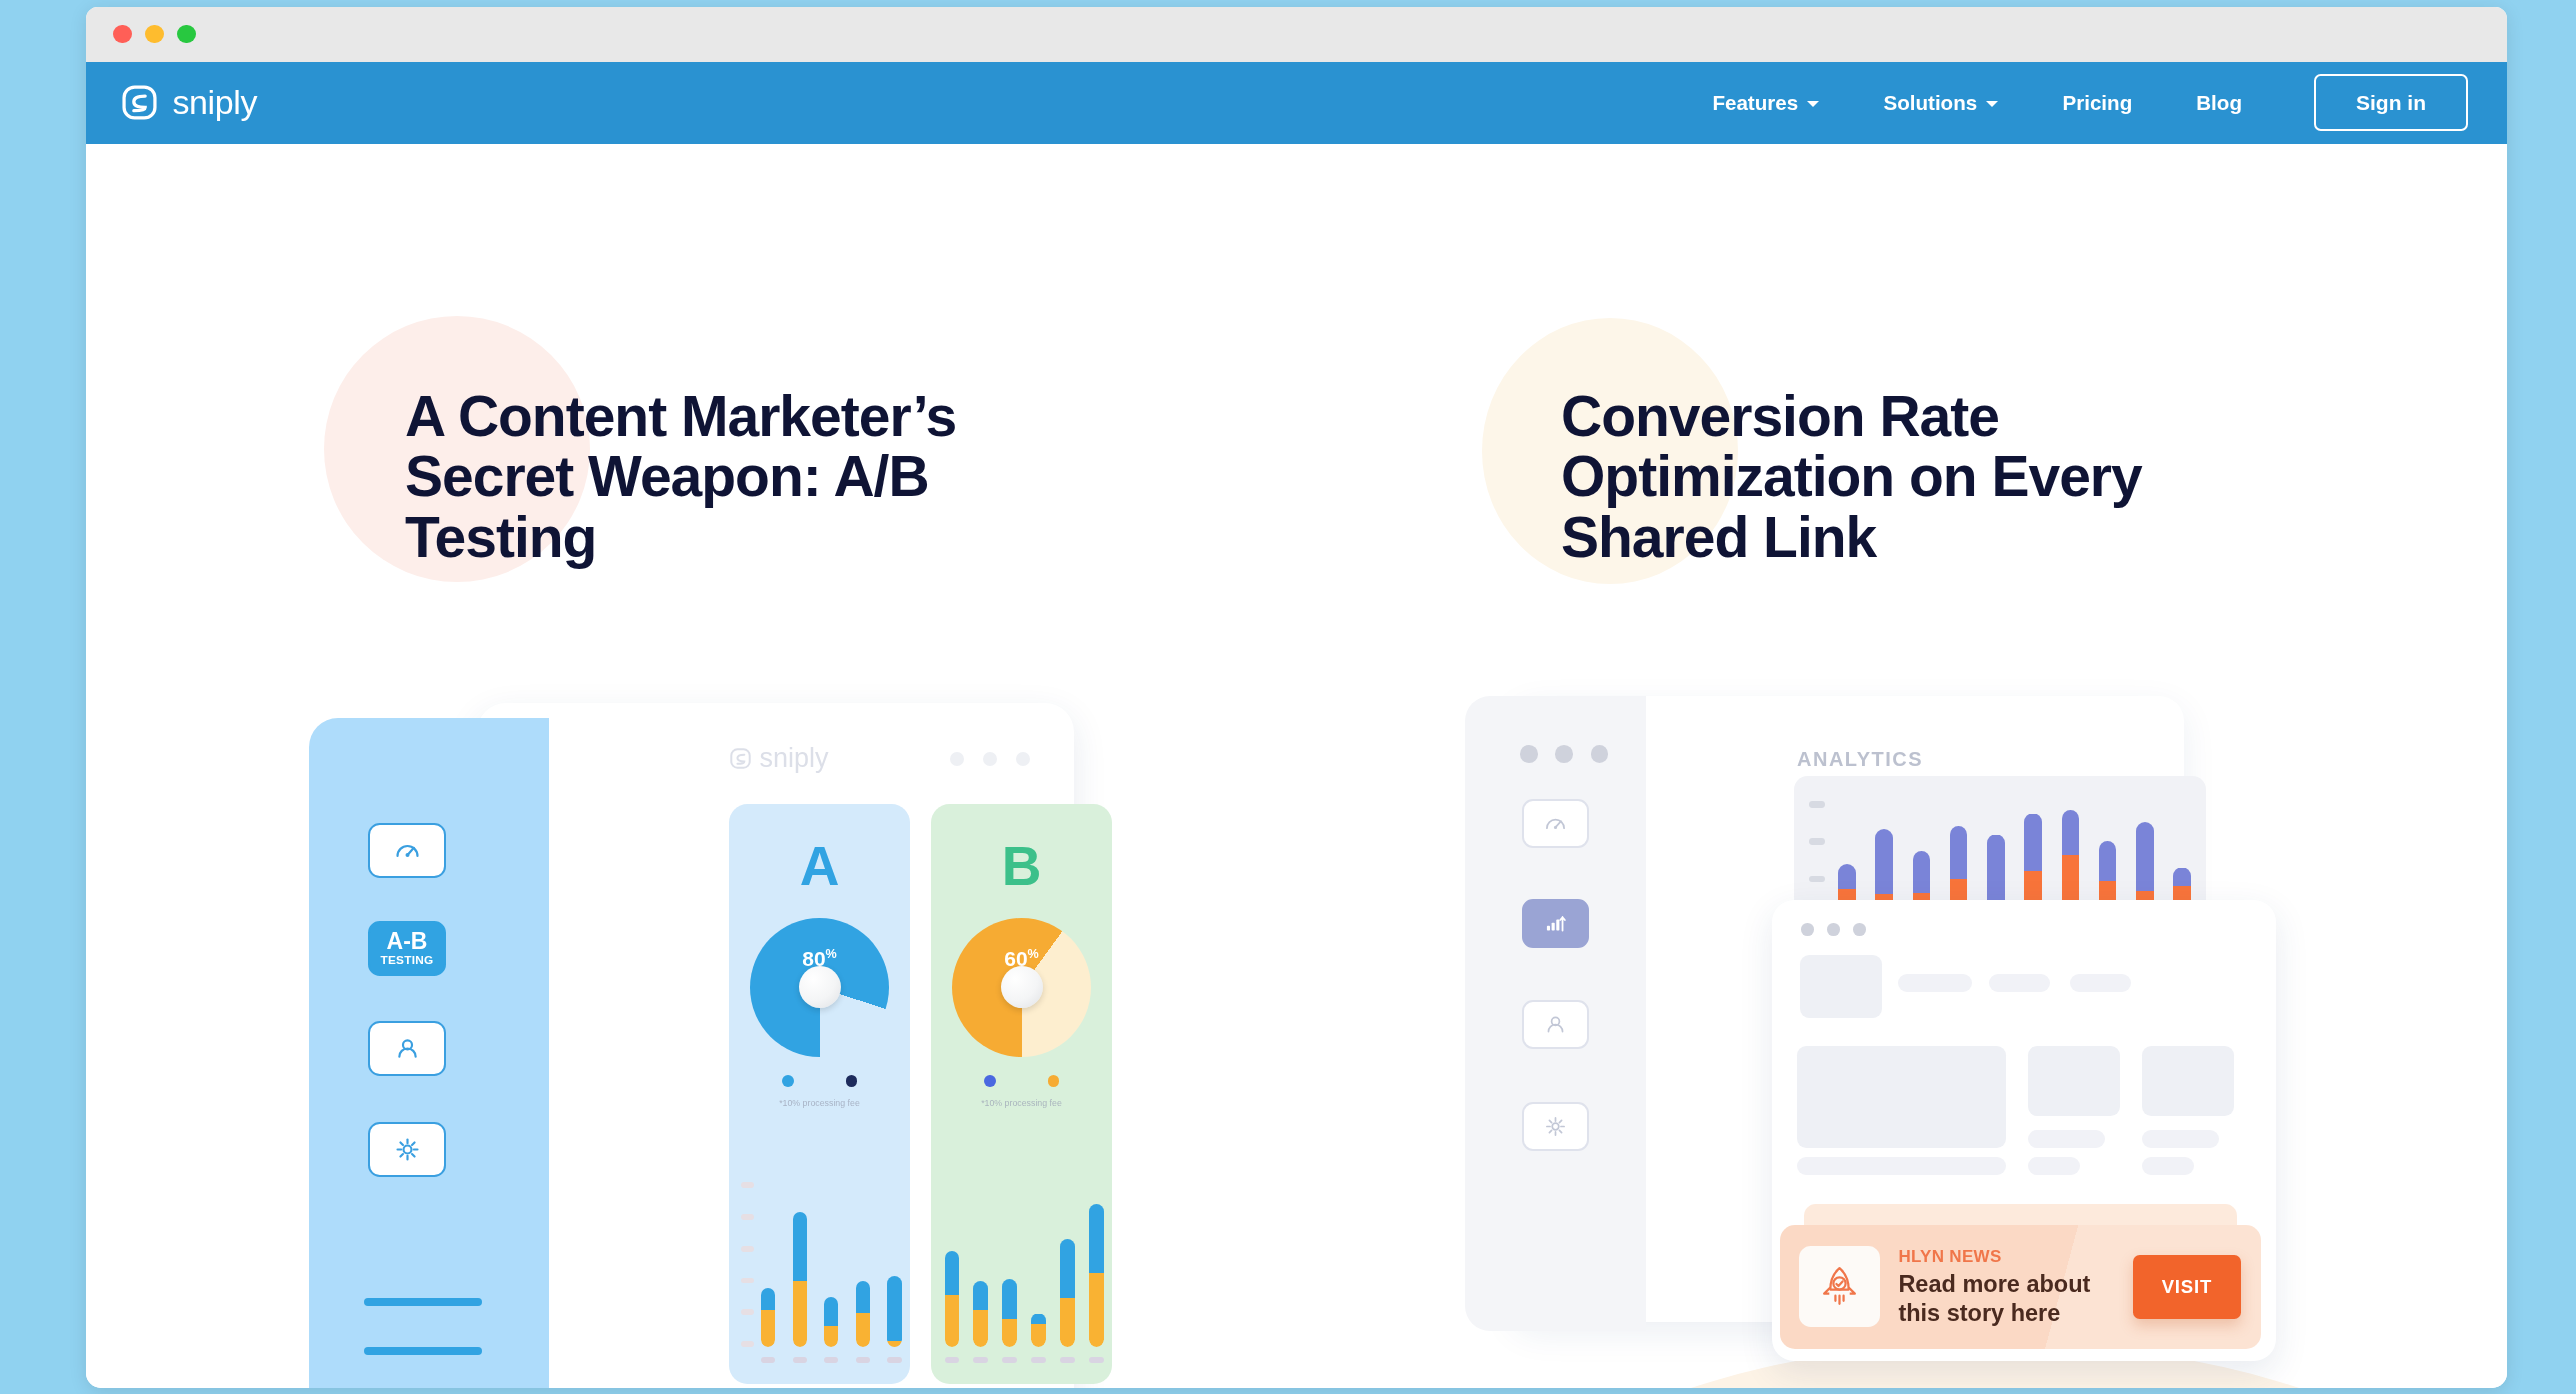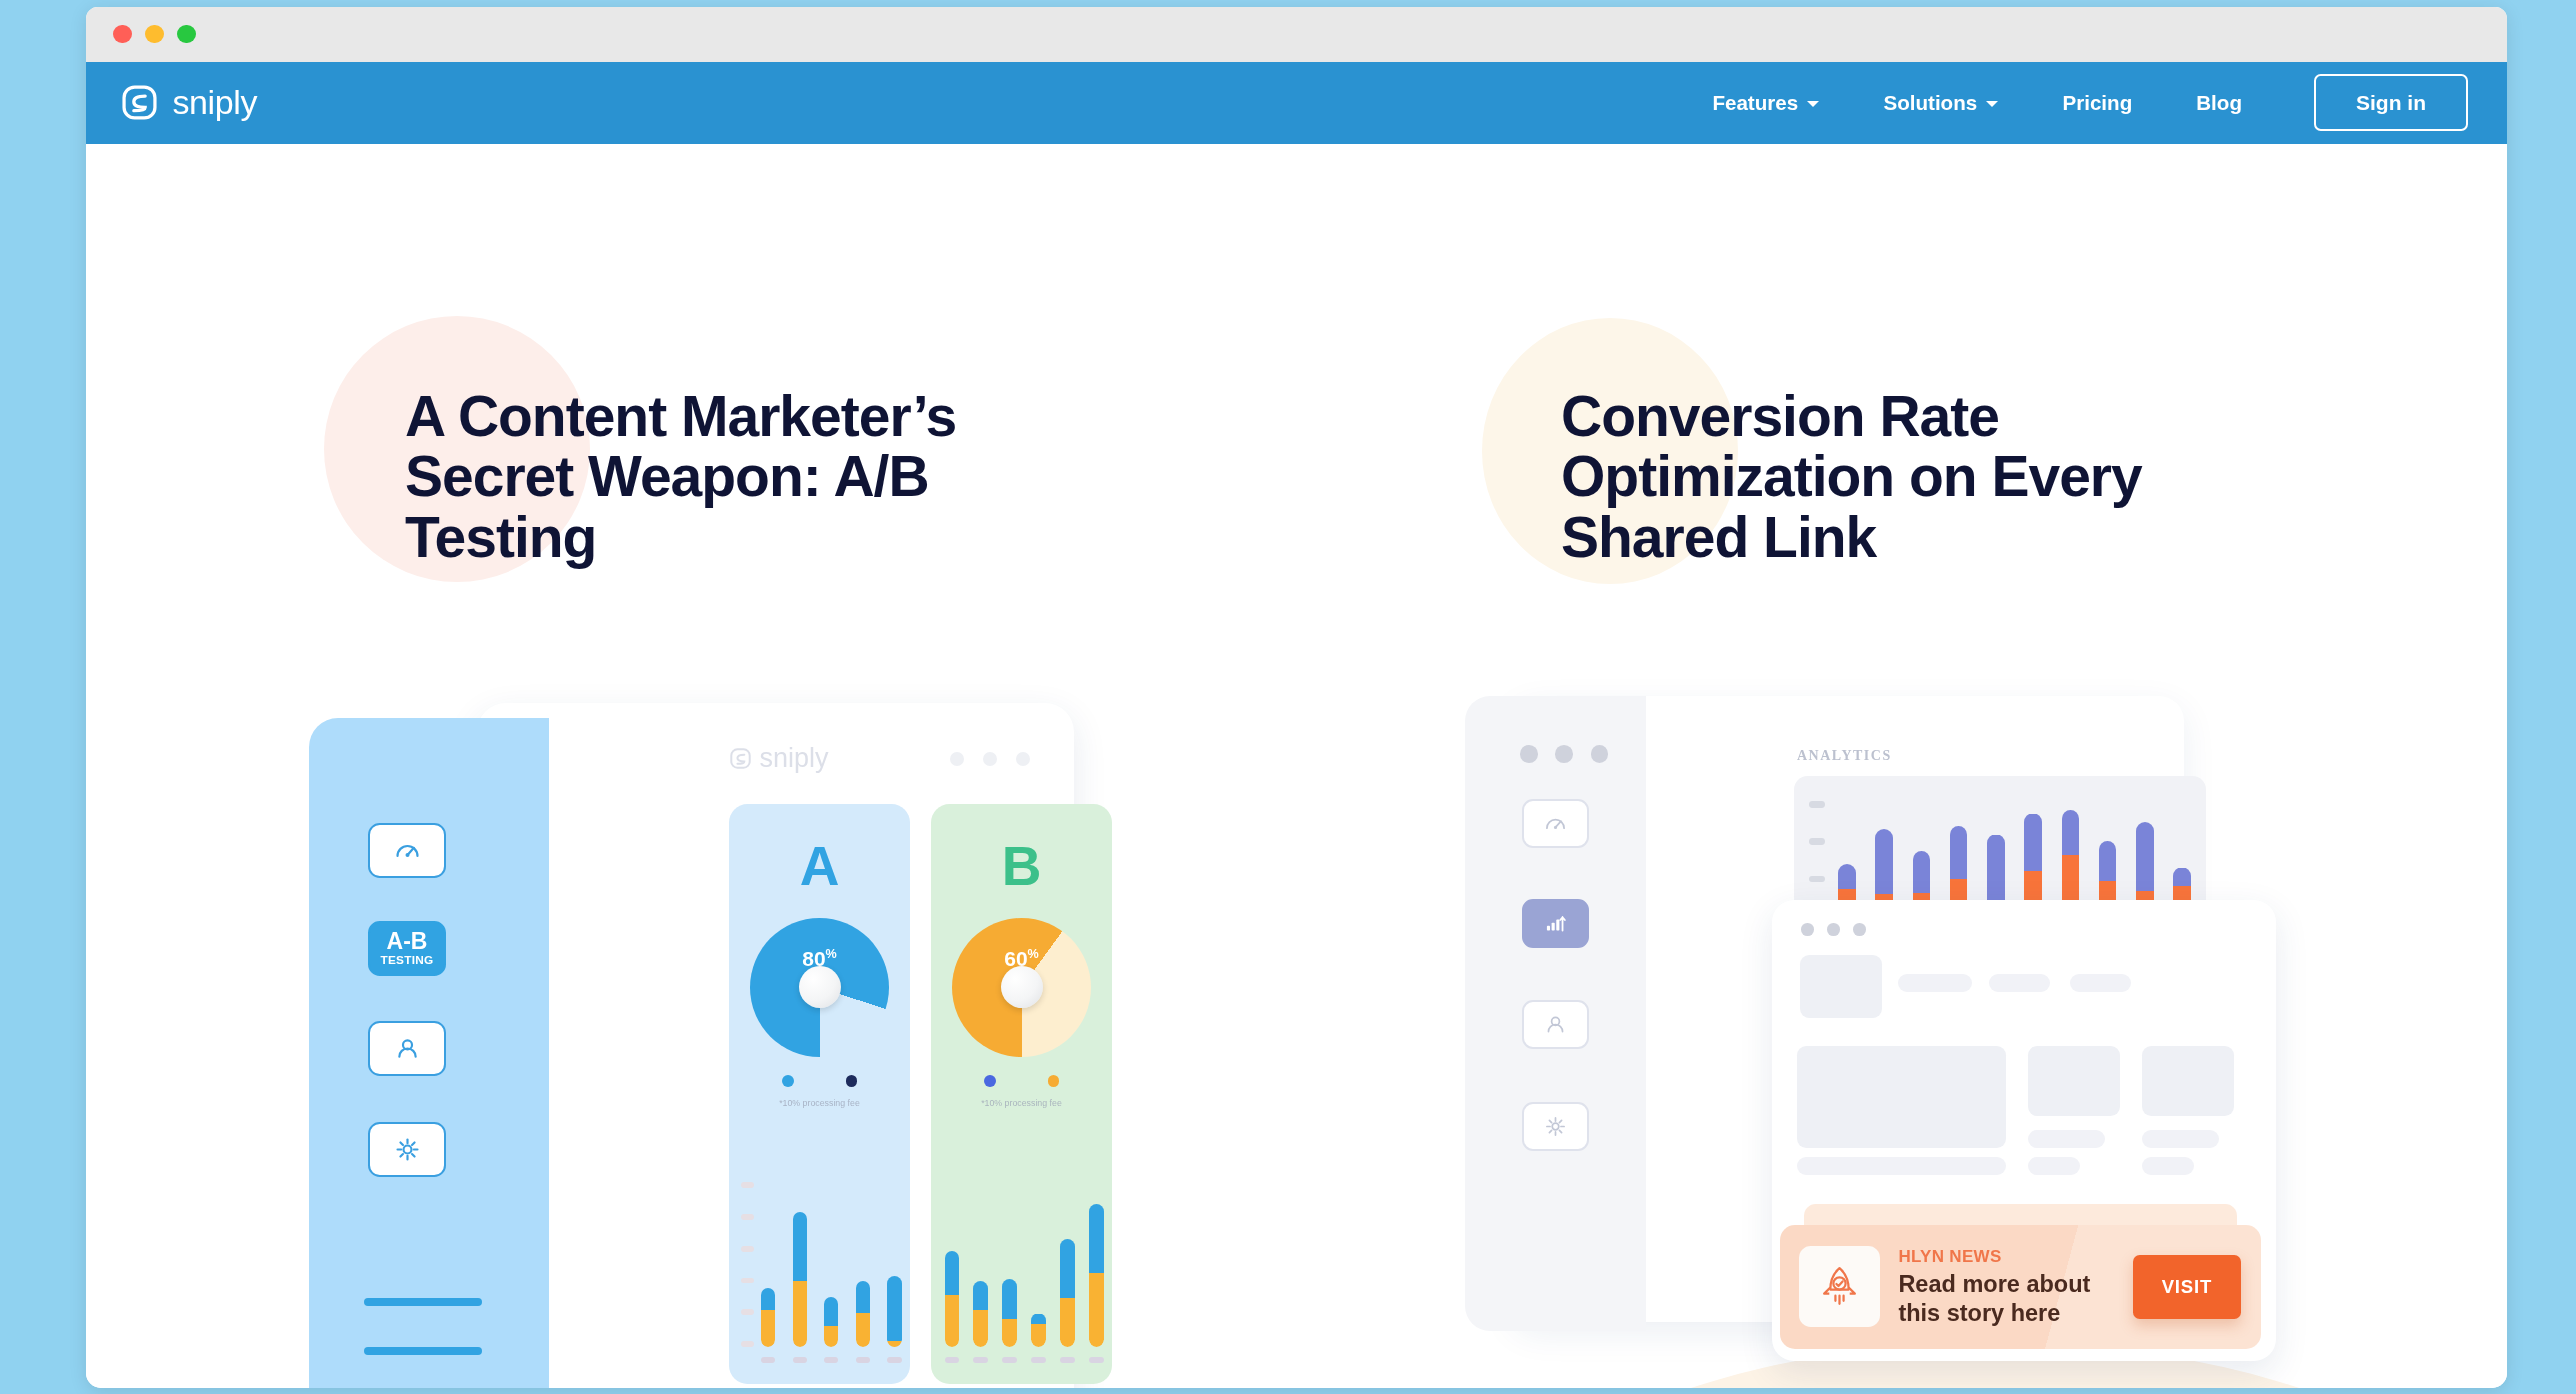--- a/index.html
+++ b/index.html
@@ -220,23 +220,22 @@
     background: #fff; border: 2.1px solid #dfe2ec;
     border-radius: 11px;
     display: flex; align-items: center; justify-content: center;
   }
   .an-tile.active { background: #9aa4d4; border-color: #9aa4d4; }
   .an-tile.t1 { top: 103px; } .an-tile.t2 { top: 203px; }
   .an-tile.t3 { top: 304px; } .an-tile.t4 { top: 406px; }
 
   .an-title {
     position: absolute; left: 286px; top: 52px;
-    font-size: 14px; font-weight: 700; letter-spacing: 1.5px;
+    font-size: 20px; font-weight: 700; letter-spacing: 1.5px;
     color: #bcc1cf;
-    font-family: Liberation Serif, serif;
   }
   .an-chart {
     position: absolute; left: 283px; top: 80px;
     width: 412px; height: 172px;
     background: #f1f2f6; border-radius: 13.5px;
   }
   .an-yticks { position: absolute; left: 15px; top: 25px; height: 118px;
                display: flex; flex-direction: column; justify-content: space-between; }
   .an-yticks i { width: 16px; height: 6.7px; border-radius: 3.4px; background: #d7dae2; display: block; }
   .an-barrow { position: absolute; left: 44px; right: 15px; top: 17px; height: 128px;

